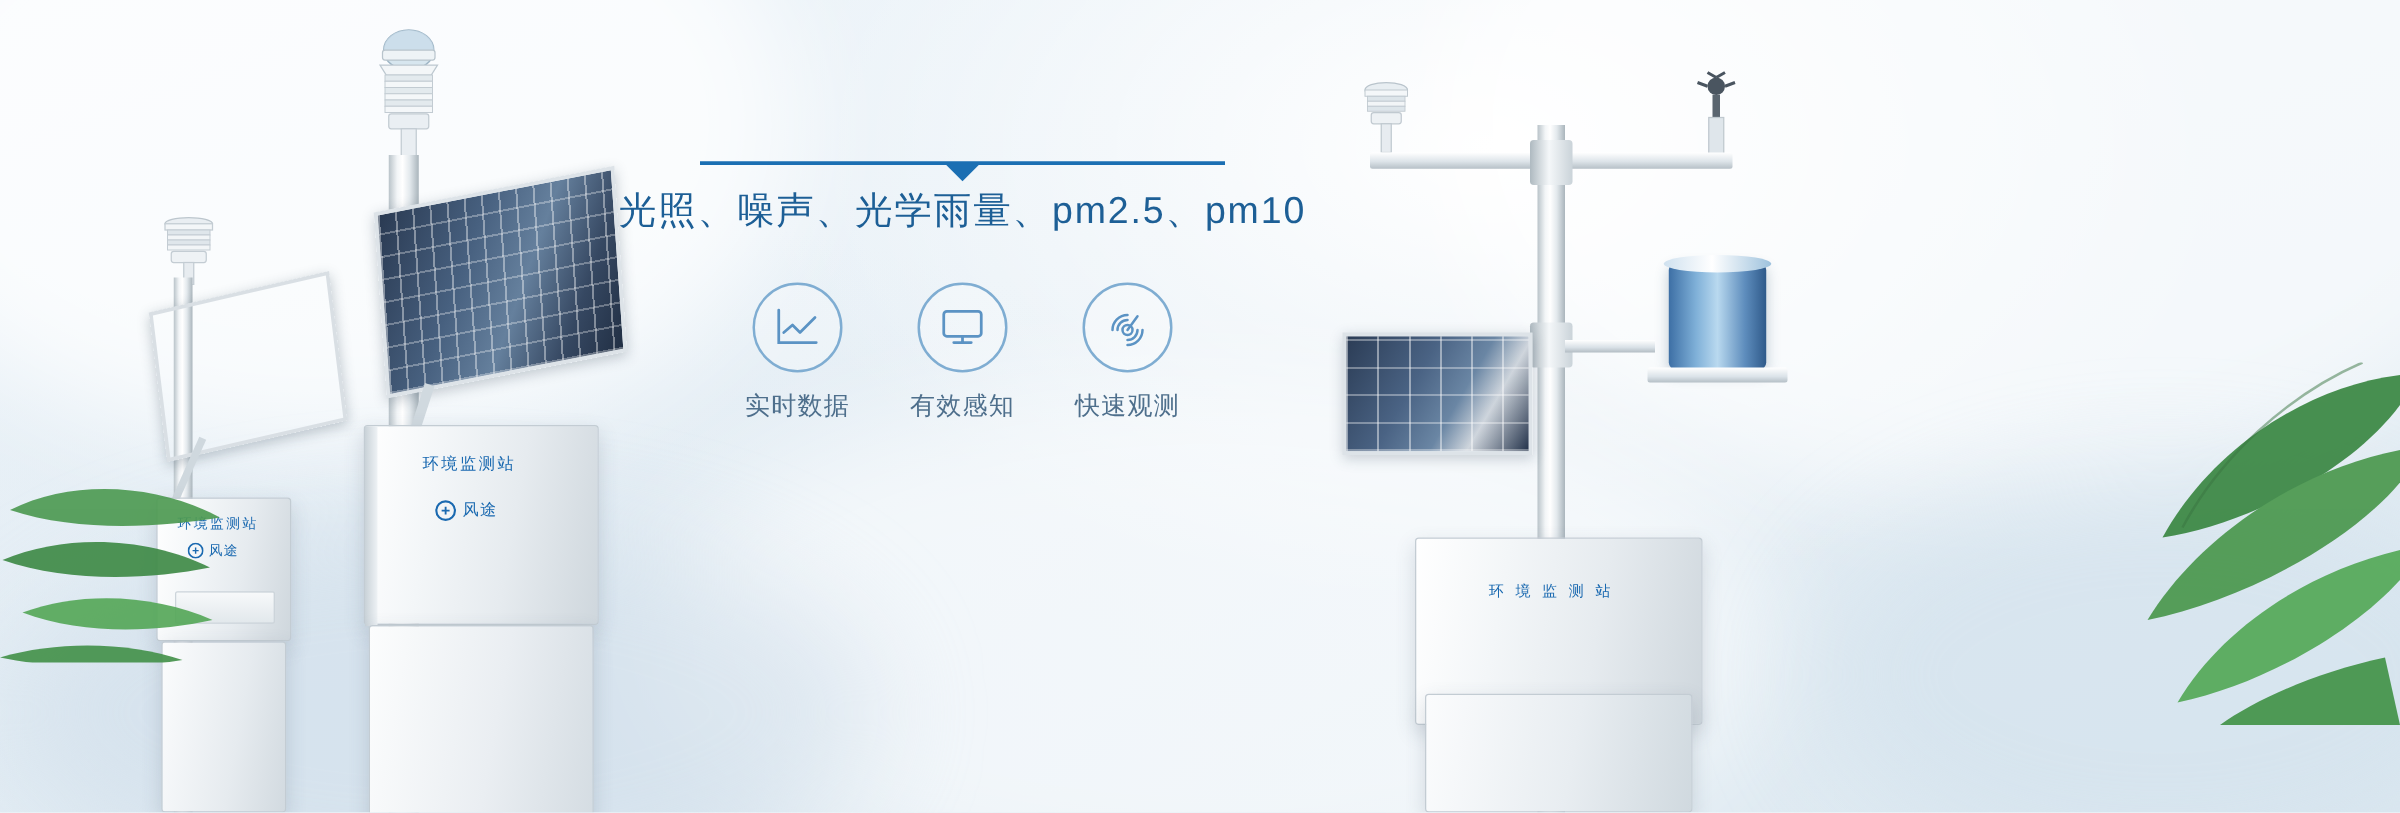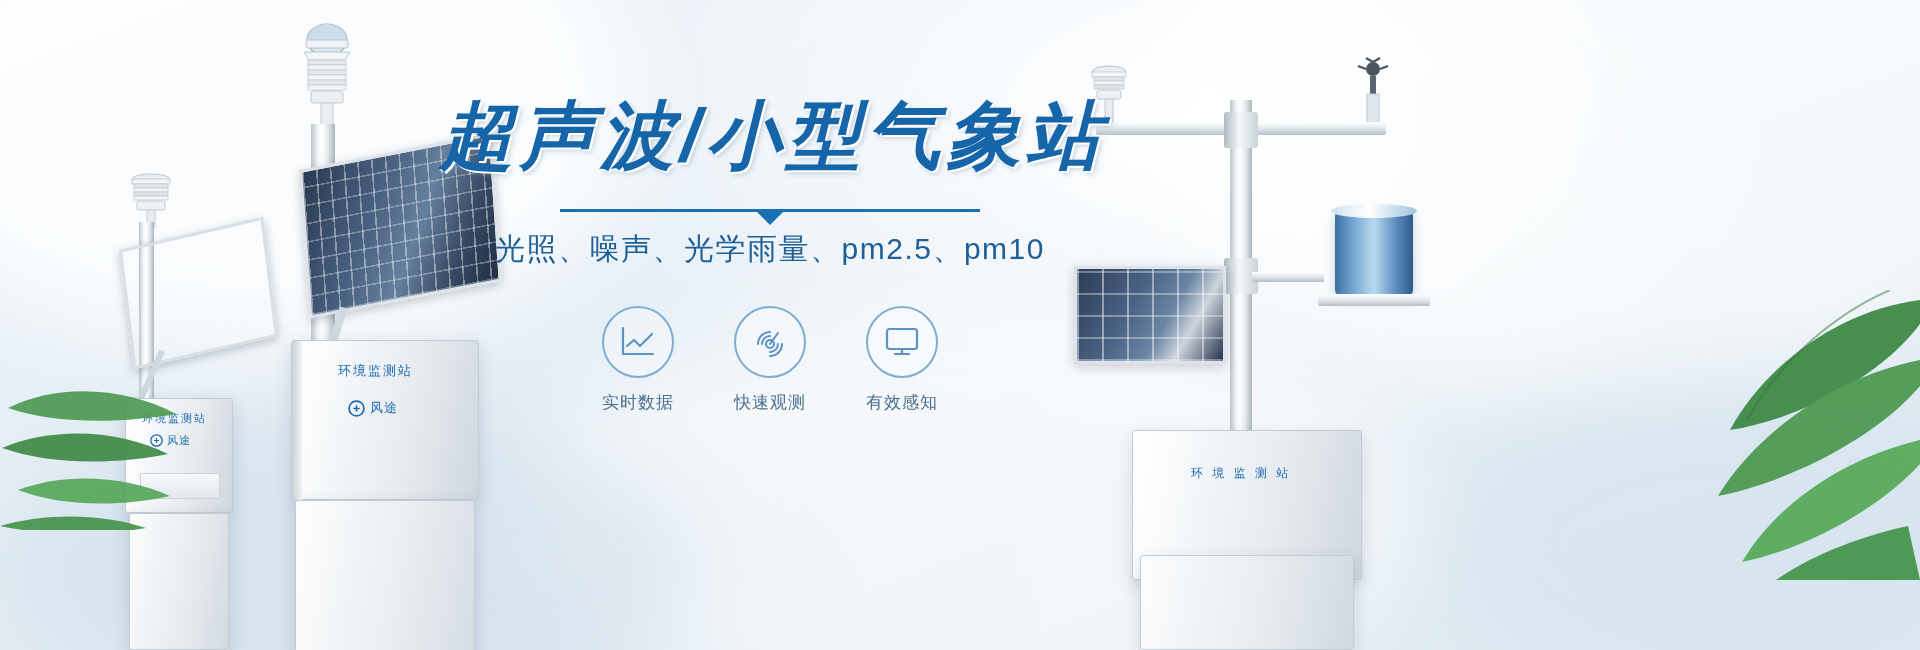--- a/index.html
+++ b/index.html
@@ -72,21 +72,21 @@
     font-size:30px; color:#1d5f96; letter-spacing:1.5px; line-height:1.52;
     margin-top:14px; white-space:nowrap;
   }
   .features { display:flex; justify-content:center; gap:48px; margin-top:34px; }
   .feature { width:84px; text-align:center; }
   .f-circle {
     width:72px; height:72px; margin:0 auto; border-radius:50%;
     border:2px solid #7fadd2; display:flex; align-items:center; justify-content:center;
     background:rgba(255,255,255,.25);
   }
-  .f-label { margin-top:13px; font-size:17px; color:#4e6f8c; letter-spacing:1px; white-space:nowrap; }
+  .f-label { margin-top:13px; font-size:20px; color:#4e6f8c; letter-spacing:1px; white-space:nowrap; }
 
   
   .leaf { position:absolute; z-index:45; }
 </style>
 </head>
 <body>
 
 <div id="banner">
 
   <div class="blotch b1"></div>
@@ -240,61 +240,60 @@
       <path d="M330 10 C250 20 176 74 140 140 C206 130 290 88 330 34 Z" fill="#3f8a47"></path>
       <path d="M330 70 C248 86 168 140 128 206 C200 192 288 146 330 96 Z" fill="#4e9a52"></path>
       <path d="M330 150 C254 168 186 214 152 272 C220 258 292 216 330 174 Z" fill="#58ab5c"></path>
       <path d="M318 236 C262 248 214 270 186 290 L330 290 Z" fill="#47954d"></path>
       <path d="M300 0 C240 26 186 76 156 132" stroke="#2f6e38" stroke-width="2" fill="none" opacity=".5"></path>
     </g>
   </svg>
 
   <div class="content">
 
-    <div class="headline">超声波/小型气象站</div>
 
     <div class="divider-wrap">
       <div class="divider"></div>
       <div class="divider-tri"></div>
     </div>
 
     <div class="sub" style="margin-top:4px;">光照、噪声、光学雨量、pm2.5、pm10</div>
 
     <div class="features">
 
       <div class="feature">
         <div class="f-circle">
           <svg width="38" height="34" viewBox="0 0 38 34">
             <path d="M4 3 V29 H34" stroke="#5b93c4" stroke-width="2.2" fill="none" stroke-linecap="round"></path>
             <path d="M8 21 L15 15 L21 21 L33 9" stroke="#5b93c4" stroke-width="2.2" fill="none" stroke-linecap="round" stroke-linejoin="round"></path>
           </svg>
         </div>
         <div class="f-label">实时数据</div>
+      </div>
+
+      <div class="feature">
+        <div class="f-circle">
+          <svg width="38" height="34" viewBox="0 0 38 34">
+            <rect x="4" y="4" width="30" height="20" rx="2.5" fill="none" stroke="#5b93c4" stroke-width="2.2"></rect>
+            <path d="M19 24 V29 M12 29 H26" stroke="#5b93c4" stroke-width="2.2" stroke-linecap="round"></path>
+          </svg>
+        </div>
+        <div class="f-label">有效感知</div>
       </div>
 
       <div class="feature">
         <div class="f-circle">
           <svg width="38" height="38" viewBox="0 0 38 38">
             <circle cx="19" cy="21" r="4" fill="none" stroke="#5b93c4" stroke-width="2"></circle>
             <path d="M11 21 a8 8 0 0 1 8-8" stroke="#5b93c4" stroke-width="2" fill="none" stroke-linecap="round"></path>
             <path d="M7 21 a12 12 0 0 1 12-12" stroke="#5b93c4" stroke-width="2" fill="none" stroke-linecap="round"></path>
             <path d="M27 21 a8 8 0 0 1 -8 8" stroke="#5b93c4" stroke-width="2" fill="none" stroke-linecap="round"></path>
             <path d="M31 21 a12 12 0 0 1 -12 12" stroke="#5b93c4" stroke-width="2" fill="none" stroke-linecap="round"></path>
             <path d="M19 21 L27 10" stroke="#5b93c4" stroke-width="2" stroke-linecap="round"></path>
           </svg>
         </div>
         <div class="f-label">快速观测</div>
       </div>
 
-      <div class="feature">
-        <div class="f-circle">
-          <svg width="38" height="34" viewBox="0 0 38 34">
-            <rect x="4" y="4" width="30" height="20" rx="2.5" fill="none" stroke="#5b93c4" stroke-width="2.2"></rect>
-            <path d="M19 24 V29 M12 29 H26" stroke="#5b93c4" stroke-width="2.2" stroke-linecap="round"></path>
-          </svg>
-        </div>
-        <div class="f-label">有效感知</div>
-      </div>
-
 
     </div>
   </div>
 </div>
 
 </body></html>

